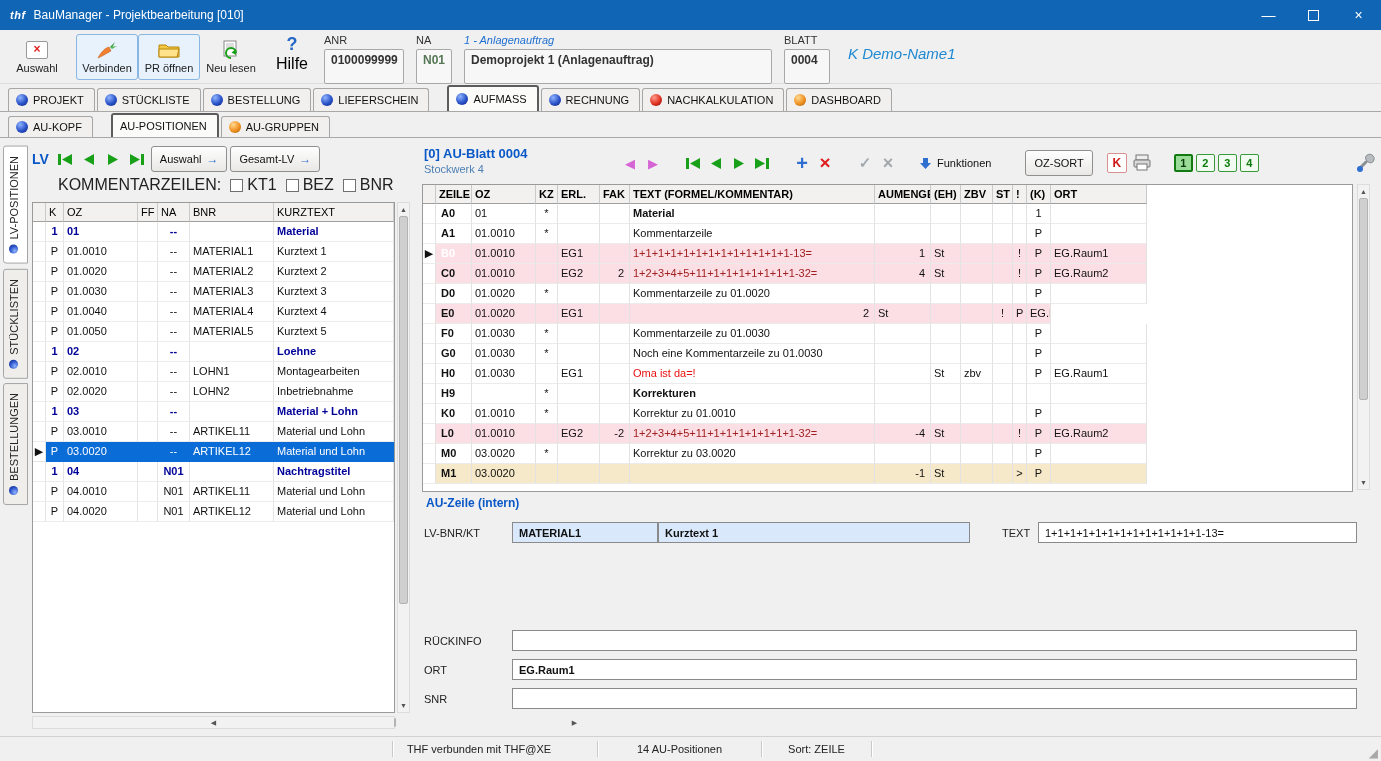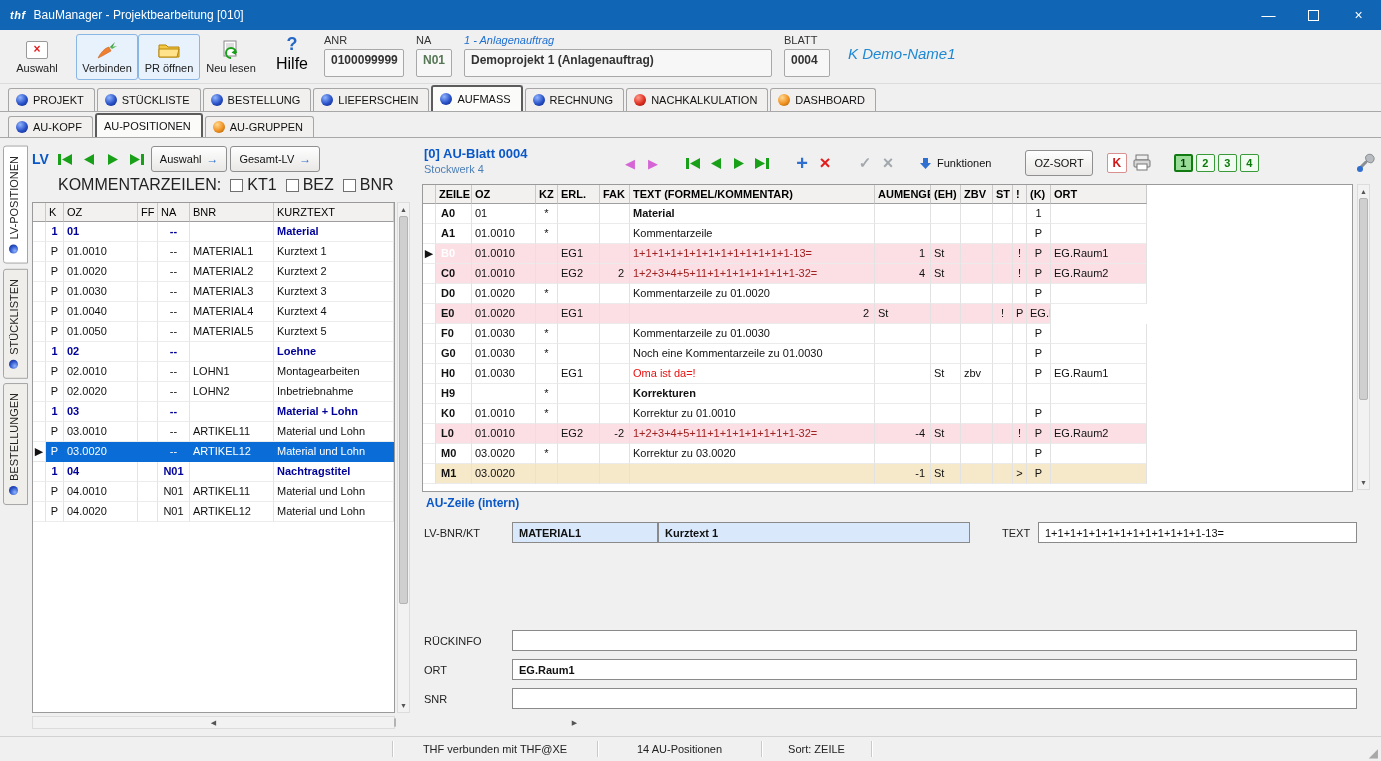--- a/index.html
+++ b/index.html
@@ -21,30 +21,30 @@
   .toolbtn.hl{background:#e7f2fc;border-color:#8ab6e4;}
   .icon-slot{height:21px;display:flex;align-items:center;justify-content:center;}
   .x-card{width:20px;height:16px;background:#fff;border:1px solid #999;border-radius:2px;color:#e02020;font-weight:bold;font-size:12px;line-height:14px;text-align:center;}
   .q-ico{color:#2567c6;font-size:18px;font-weight:bold;}
   .gap8{width:8px;flex:none;}
   .gap14{width:14px;flex:none;}
   .fields{display:flex;margin-left:16px;gap:12px;}
   .fgroup{display:flex;flex-direction:column;gap:3px;font-size:11px;color:#333;}
   .flabel{height:12px;white-space:nowrap;}
   .flabel.blue{color:#1f6fd0;font-style:italic;}
-  .tfield{height:28px;box-sizing:border-box;border:1px solid #a8a8a8;background:#f7f7f7;font-weight:bold;font-size:12px;padding:3px 6px 4px;border-radius:2px;white-space:nowrap;overflow:hidden;}
+  .tfield{height:35px;box-sizing:border-box;border:1px solid #a8a8a8;background:#f7f7f7;font-weight:bold;font-size:12px;padding:3px 6px 4px;border-radius:2px;white-space:nowrap;overflow:hidden;}
   .na-val{color:#557755;}
   .uname{font-size:15px;font-style:italic;color:#1e88d2;margin:11px 0 0 18px;white-space:nowrap;}
 
   
   .tabbar{position:absolute;left:0;right:0;display:flex;align-items:flex-end;gap:2px;padding-left:8px;background:#f0f0f0;border-bottom:1px solid #a8a8a8;box-sizing:border-box;}
   .tabbar.main{top:84px;height:28px;}
   .tabbar.sub{top:112px;height:26px;}
   .tab{display:flex;align-items:center;gap:5px;padding:0 10px 0 7px;background:#f1f0ee;border:1px solid #a6a6a6;border-bottom:none;border-radius:3px 3px 0 0;font-size:11px;color:#111;height:23px;box-sizing:border-box;white-space:nowrap;}
-  .tab.sel{background:#fbfbfa;border:2px solid #5c5c5c;border-bottom:none;height:26px;}
+  .tab.sel{background:#fbfbfa;border:2px solid #5c5c5c;border-bottom:none;height:26px;margin-left:16px;}
   .tabbar.sub .tab{height:21px;}
   .tabbar.sub .tab.sel{height:24px;}
   .sphere{width:12px;height:12px;border-radius:50%;display:inline-block;flex:none;}
   .sphere.blue{background:radial-gradient(circle at 35% 30%,#8fb4ff,#2a52c8 55%,#0a1e7a);}
   .sphere.red{background:radial-gradient(circle at 35% 30%,#ff9a8a,#e03020 55%,#7a0a0a);}
   .sphere.orange{background:radial-gradient(circle at 35% 30%,#ffd990,#f09020 55%,#9a5a06);}
 
   
   .content{position:absolute;top:138px;bottom:24px;left:0;right:0;background:#f0f0f0;}
 
@@ -854,21 +854,21 @@
         <div class="frow fsnr">
           <span class="flab">SNR</span>
           <div class="ffield flex1"></div>
         </div>
       </div>
     </div>
   </div>
 
   <div class="statusbar">
     <span class="sbsep" style="left:392px"></span>
-    <span class="sbpane" style="left:393px;width:204px">THF verbunden mit THF@XE</span>
+    <span class="sbpane" style="left:377px;width:204px">THF verbunden mit THF@XE</span>
     <span class="sbsep" style="left:597px"></span>
     <span class="sbpane" style="left:598px;width:163px">14 AU-Positionen</span>
     <span class="sbsep" style="left:761px"></span>
     <span class="sbpane" style="left:762px;width:109px">Sort: ZEILE</span>
     <span class="sbsep" style="left:871px"></span>
     <span class="grip">◢</span>
   </div>
 </div>
 
 </body></html>

